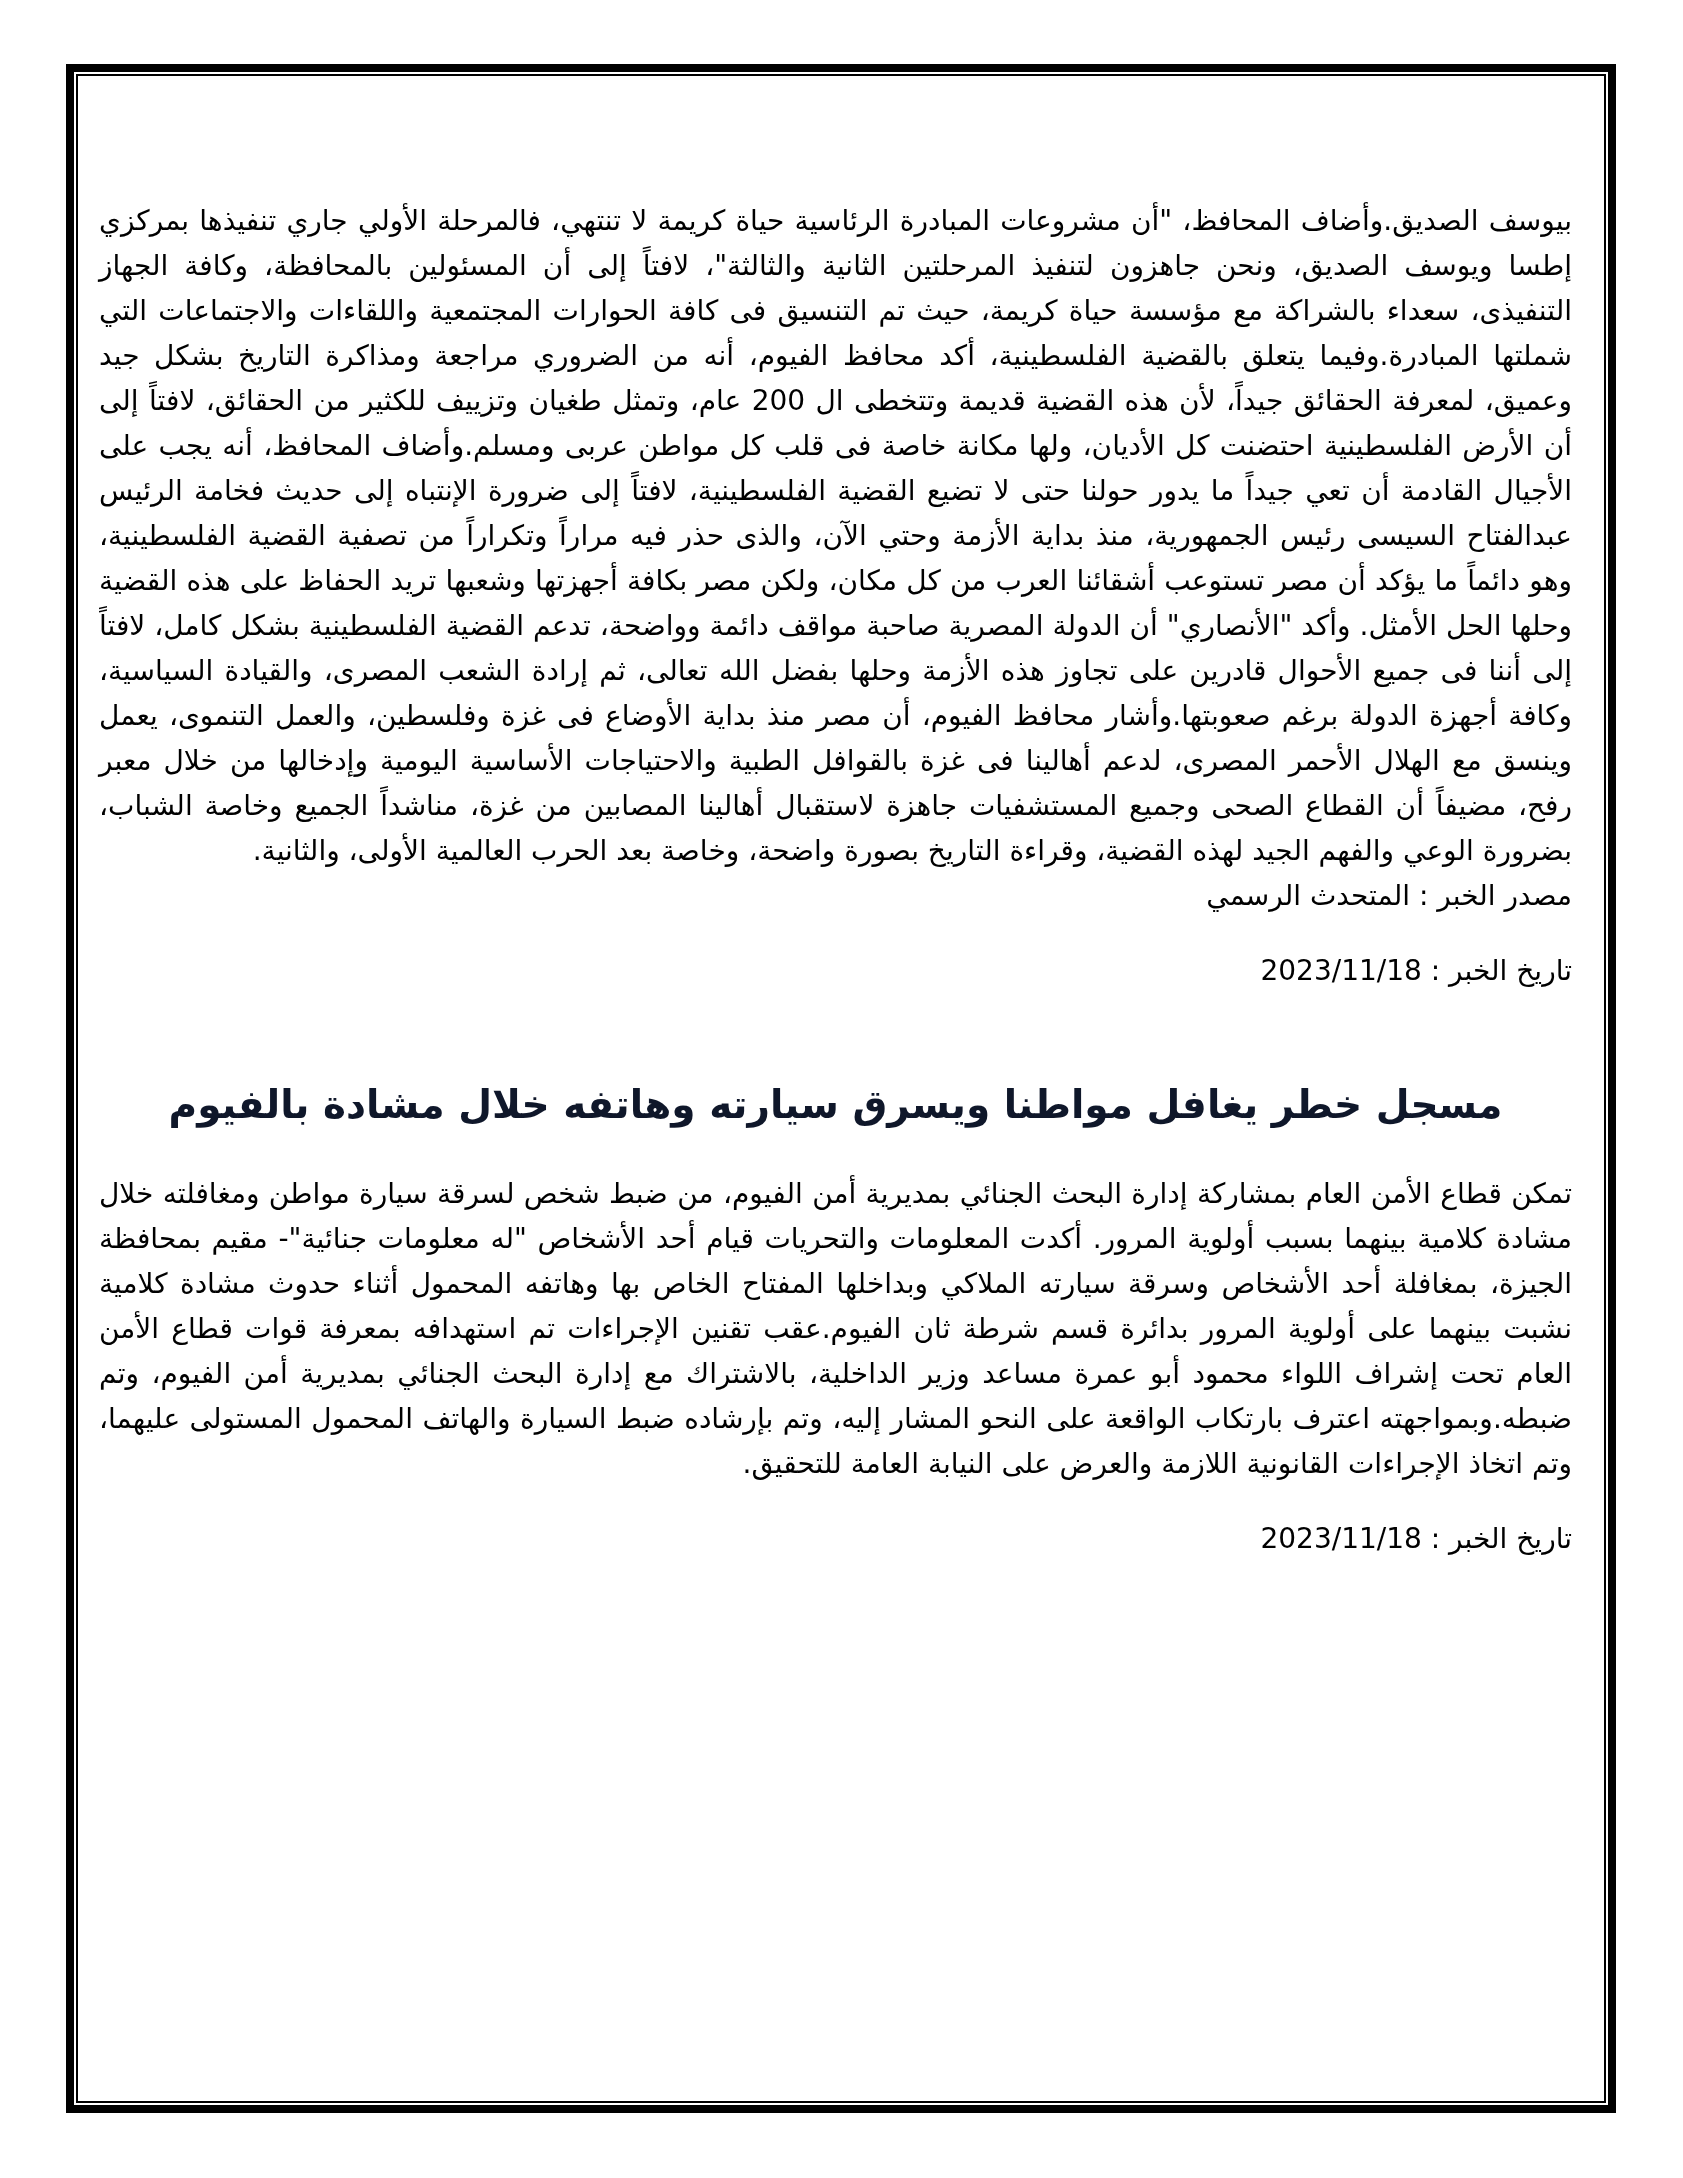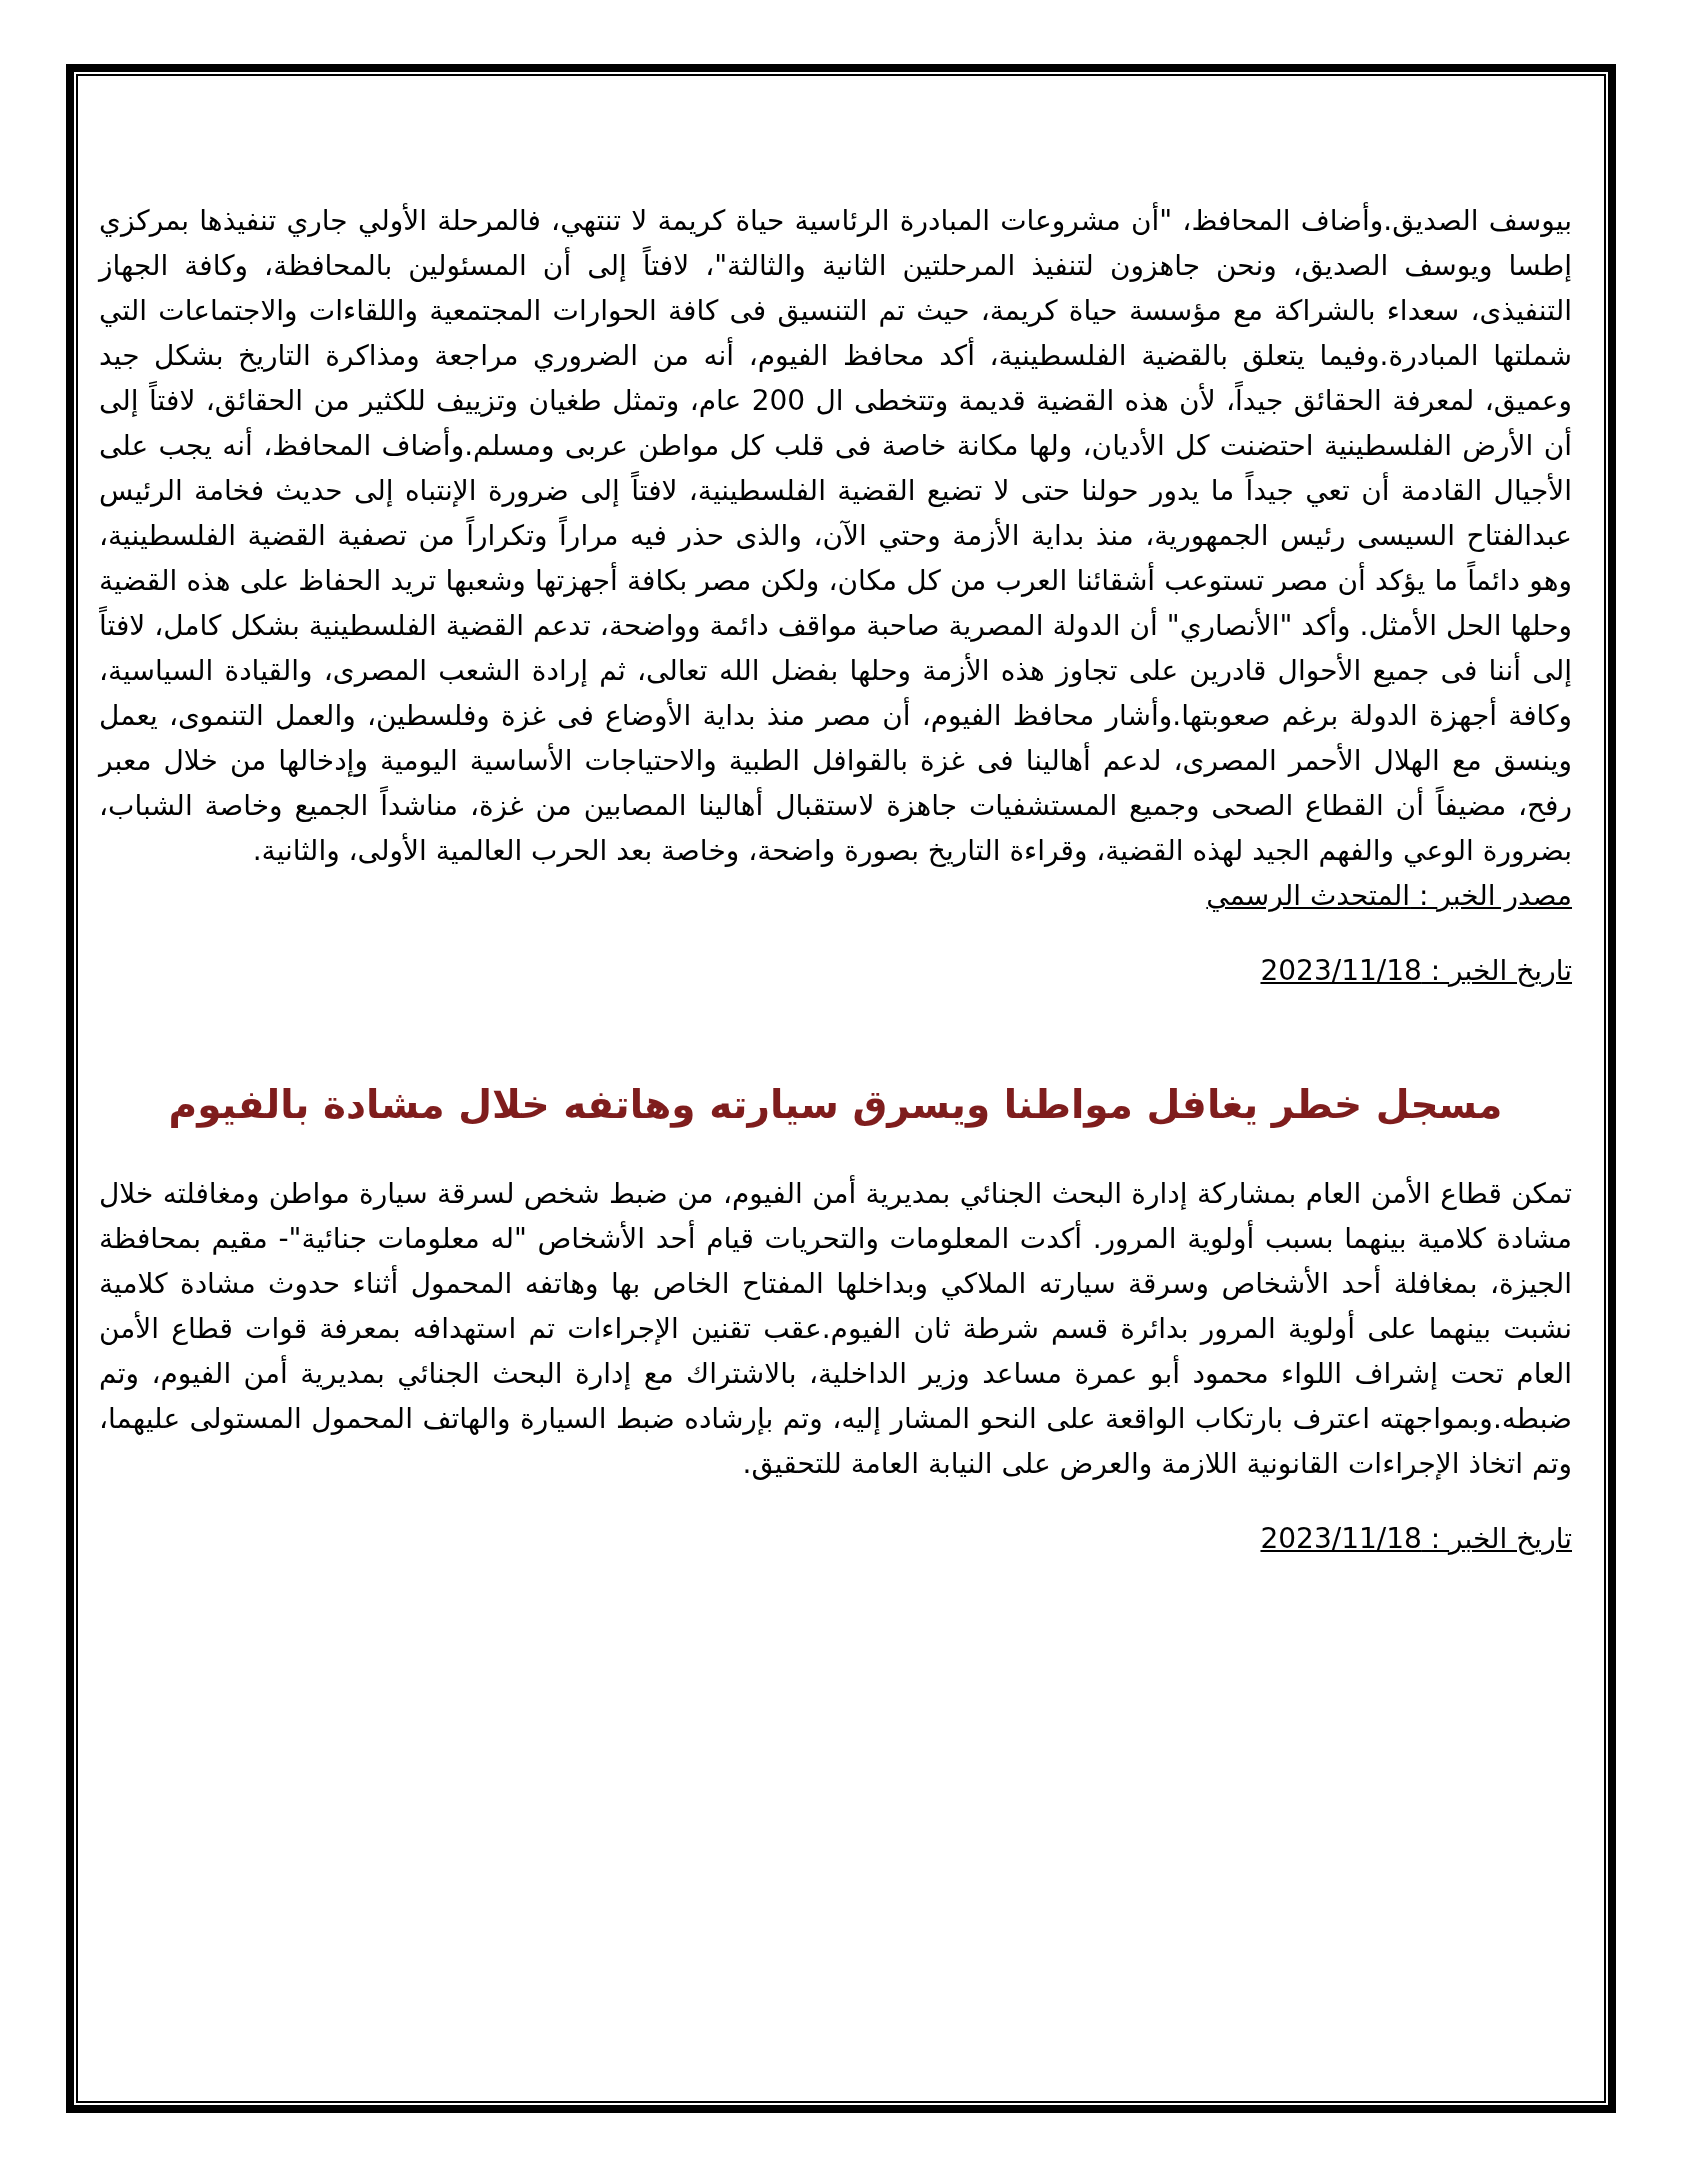--- a/index.html
+++ b/index.html
@@ -30,21 +30,20 @@
     font-size: 28px;
     line-height: 45px;
   }
   .body-par {
     text-align: justify;
     text-justify: inter-word;
   }
   .meta-line {
     text-align: right;
     white-space: pre;
-    text-decoration: underline;
   }
   .meta-line span { white-space: pre; }
   .date-line { margin-top: 30px; }
   .headline {
     margin-top: 84px;
     text-align: center;
     font-weight: bold;
     font-size: 39px;
     line-height: 55px;
   }
@@ -59,21 +58,21 @@
 </div>
 
 <div class="content">
 
   <div class="body-par">بيوسف الصديق.وأضاف المحافظ، "أن مشروعات المبادرة الرئاسية حياة كريمة لا تنتهي، فالمرحلة الأولي جاري تنفيذها بمركزي إطسا ويوسف الصديق، ونحن جاهزون لتنفيذ المرحلتين الثانية والثالثة"، لافتاً إلى أن المسئولين بالمحافظة، وكافة الجهاز التنفيذى، سعداء بالشراكة مع مؤسسة حياة كريمة، حيث تم التنسيق فى كافة الحوارات المجتمعية واللقاءات والاجتماعات التي شملتها المبادرة.وفيما يتعلق بالقضية الفلسطينية، أكد محافظ الفيوم، أنه من الضروري مراجعة ومذاكرة التاريخ بشكل جيد وعميق، لمعرفة الحقائق جيداً، لأن هذه القضية قديمة وتتخطى ال 200 عام، وتمثل طغيان وتزييف للكثير من الحقائق، لافتاً إلى أن الأرض الفلسطينية احتضنت كل الأديان، ولها مكانة خاصة فى قلب كل مواطن عربى ومسلم.وأضاف المحافظ، أنه يجب على الأجيال القادمة أن تعي جيداً ما يدور حولنا حتى لا تضيع القضية الفلسطينية، لافتاً إلى ضرورة الإنتباه إلى حديث فخامة الرئيس عبدالفتاح السيسى رئيس الجمهورية، منذ بداية الأزمة وحتي الآن، والذى حذر فيه مراراً وتكراراً من تصفية القضية الفلسطينية، وهو دائماً ما يؤكد أن مصر تستوعب أشقائنا العرب من كل مكان، ولكن مصر بكافة أجهزتها وشعبها تريد الحفاظ على هذه القضية وحلها الحل الأمثل. وأكد "الأنصاري" أن الدولة المصرية صاحبة مواقف دائمة وواضحة، تدعم القضية الفلسطينية بشكل كامل، لافتاً إلى أننا فى جميع الأحوال قادرين على تجاوز هذه الأزمة وحلها بفضل الله تعالى، ثم إرادة الشعب المصرى، والقيادة السياسية، وكافة أجهزة الدولة برغم صعوبتها.وأشار محافظ الفيوم، أن مصر منذ بداية الأوضاع فى غزة وفلسطين، والعمل التنموى، يعمل وينسق مع الهلال الأحمر المصرى، لدعم أهالينا فى غزة بالقوافل الطبية والاحتياجات الأساسية اليومية وإدخالها من خلال معبر رفح، مضيفاً أن القطاع الصحى وجميع المستشفيات جاهزة لاستقبال أهالينا المصابين من غزة، مناشداً الجميع وخاصة الشباب، بضرورة الوعي والفهم الجيد لهذه القضية، وقراءة التاريخ بصورة واضحة، وخاصة بعد الحرب العالمية الأولى، والثانية.</div>
 
   <div class="meta-line"><span>مصدر الخبر</span><span> : </span><span>المتحدث الرسمي</span></div>
 
   <div class="meta-line date-line"><span>تاريخ الخبر</span><span> : </span><span dir="ltr">2023/11/18</span></div>
 
-  <div class="headline" style="color: #7f1d1d;">مسجل خطر يغافل مواطنا ويسرق سيارته وهاتفه خلال مشادة بالفيوم</div>
+  <div class="headline" style="color: #0f172a;">مسجل خطر يغافل مواطنا ويسرق سيارته وهاتفه خلال مشادة بالفيوم</div>
 
   <div class="body-par second-body">تمكن قطاع الأمن العام بمشاركة إدارة البحث الجنائي بمديرية أمن الفيوم، من ضبط شخص لسرقة سيارة مواطن ومغافلته خلال مشادة كلامية بينهما بسبب أولوية المرور.  أكدت المعلومات والتحريات قيام أحد الأشخاص "له معلومات جنائية"- مقيم بمحافظة الجيزة، بمغافلة أحد الأشخاص وسرقة سيارته الملاكي وبداخلها المفتاح الخاص بها وهاتفه المحمول أثناء حدوث مشادة كلامية نشبت بينهما على أولوية المرور بدائرة قسم شرطة ثان الفيوم.عقب تقنين الإجراءات تم استهدافه بمعرفة قوات قطاع الأمن العام تحت إشراف اللواء محمود أبو عمرة مساعد وزير الداخلية، بالاشتراك مع إدارة البحث الجنائي بمديرية أمن الفيوم، وتم ضبطه.وبمواجهته اعترف بارتكاب الواقعة على النحو المشار إليه، وتم بإرشاده ضبط السيارة والهاتف المحمول المستولى عليهما، وتم اتخاذ الإجراءات القانونية اللازمة والعرض على النيابة العامة للتحقيق.</div>
 
 
   <div class="meta-line date-line"><span>تاريخ الخبر</span><span> : </span><span dir="ltr">2023/11/18</span></div>
 
 </div>
 
 
 </body></html>

